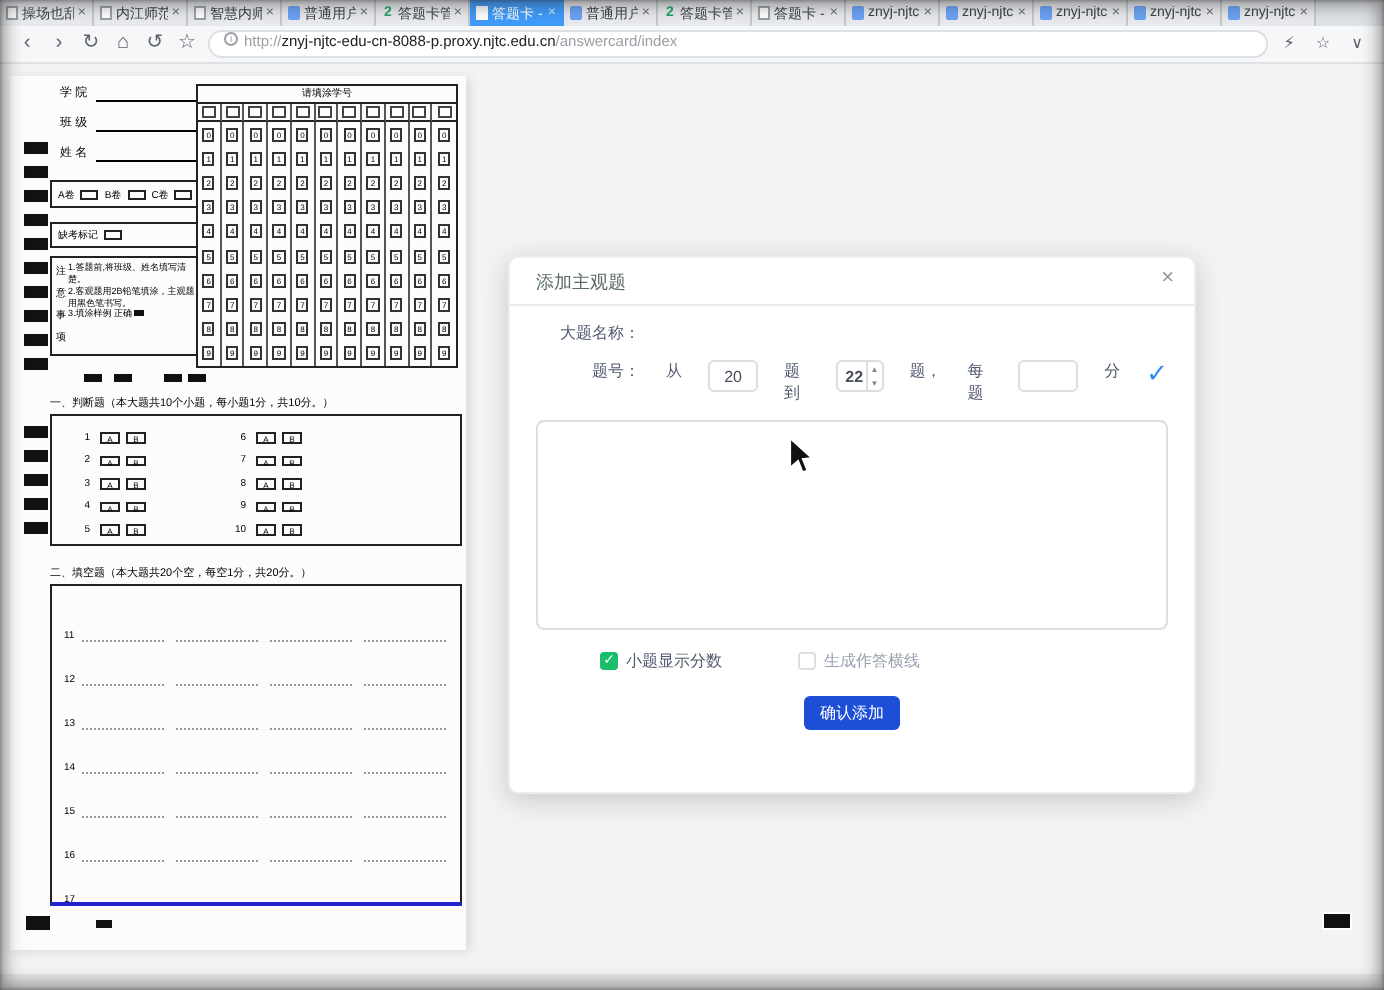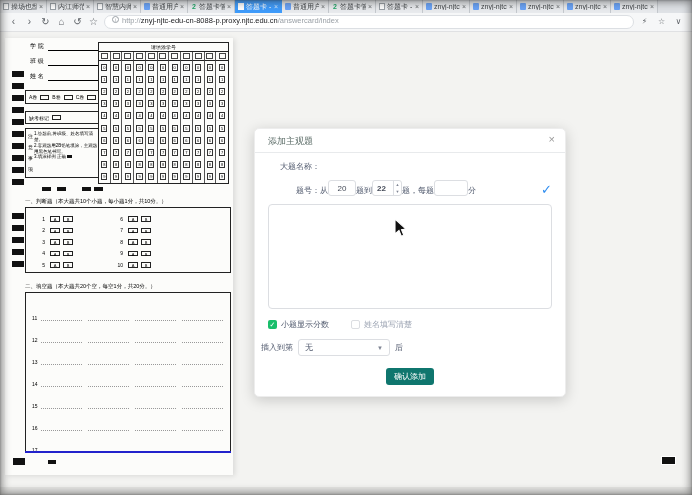--- a/index.html
+++ b/index.html
@@ -66,48 +66,48 @@
   .opt { width:10px; height:5.5px; border:1px solid #222; font-size:4px; text-align:center; line-height:5px; }
 
   .blankbox { position:absolute; left:20px; top:254px; width:206px; height:160px; border:1px solid #222; padding:6px 5px 0 6px; }
   .blankbox::after { content:""; position:absolute; left:-1px; right:-1px; bottom:-2px; height:2px; background:#2222cc; }
   .brow { display:flex; align-items:flex-end; height:22px; font-size:5px; }
   .brow .bnum { width:9px; flex:none; }
   .brow .seg { flex:1; border-bottom:1px dotted #999; height:6px; margin-right:6px; }
   .brow .seg:last-child { margin-right:2px; }
 
   
-  .modal { position:absolute; left:254px; top:96px; width:312px; height:269px; background:#fff;
+  .modal { position:absolute; left:254px; top:96px; width:344px; height:269px; background:#fff;
            border-radius:5px; border:1px solid #ededed; box-shadow:0 3px 14px rgba(0,0,0,.18); font-size:8px; color:#515a6e; }
   .m-head { height:24px; line-height:24px; padding:0 13px; border-bottom:1px solid #e8eaec; font-size:9px; color:#5a6b66; }
   .m-close { position:absolute; right:10px; top:5px; font-size:11px; color:#999; line-height:1; }
   .m-body { padding:8px 13px 0 13px; }
-  .mrow { display:flex; align-items:flex-end; gap:0; }
+  .mrow { display:flex; align-items:flex-start; gap:13px; }
   .mlabel { width:52px; text-align:right; flex:none; }
   .tinput { border:1px solid #dcdee2; border-radius:3px; height:19px; display:flex; align-items:center; padding:0 6px; background:#fff; color:#464c59; }
   .name-input { flex:1; }
   .row2 { margin-top:8px; }
   .num-sm { width:28px; height:16px; justify-content:center; }
   .spinbox { width:30px; height:16px; border:1px solid #dcdee2; border-radius:3px; display:flex; background:#fff;font-weight:bold; }
   .spinbox .val { flex:1; display:flex; align-items:center; padding-left:4px; color:#464c59; }
   .spin { width:8px; border-left:1px solid #dcdee2; display:flex; flex-direction:column; }
   .spin span { flex:1; font-size:4px; color:#808695; text-align:center; line-height:7px; }
   .bluecheck { margin-left:auto; color:#2d8cf0; font-size:13px; font-weight:bold; line-height:1; }
   .bigarea { margin-top:8px; height:105px; border:1px solid #dcdee2; border-radius:4px; background:#fff; }
-  .optrow { margin-top:10px; display:flex; align-items:flex-start; gap:6px; }
+  .optrow { margin-top:10px; display:flex; align-items:flex-start; gap:22px;margin-left:32px; }
   .cb { width:9px; height:9px; border-radius:2px; flex:none; display:flex; align-items:center; justify-content:center; }
   .cb.on { background:#19be6b; color:#fff; font-size:7px; line-height:1; }
   .cb.off { border:1px solid #dcdee2; background:#fff; }
   .optitem { display:flex; align-items:center; gap:4px; }
   .optitem + .optitem { margin-left:16px; }
   .insrow { margin-top:9px; display:flex; align-items:center; gap:5px; margin-left:-7px; }
   .selbox { width:92px; height:17px; border:1px solid #dcdee2; border-radius:3px; display:flex; align-items:center; padding:0 6px; color:#515a6e; background:#fff; }
   .selbox .caret { margin-left:auto; color:#808695; font-size:6px; }
   .btnrow { margin-top:12px; display:flex; justify-content:center; }
-  .confirm { width:48px; height:17px; background:#0f766e; color:#fff; border:none; border-radius:3px; font-size:8px; font-family:Liberation Mono, monospace; }
+  .confirm { width:48px; height:17px; background:#1d4ed8; color:#fff; border:none; border-radius:3px; font-size:8px; font-family:Liberation Mono, monospace; }
 
   .floatmark { position:absolute; left:661px; top:424px; width:15px; height:9px; background:#111; border:1px solid #fff; }
   .cursor { position:absolute; left:394px; top:186px; }
 
   .vignette { position:absolute; inset:0; pointer-events:none; z-index:50;
               box-shadow:inset 0 0 9px 2px rgba(45,45,45,.55), inset 0 0 2px rgba(0,0,0,.45); }
   .bottomstrip { position:absolute; left:0; right:0; bottom:0; height:8px; background:#e6e6e4; }
 </style>
 </head>
 <body>
@@ -814,30 +814,22 @@
         <span class="bluecheck">✓</span>
       </div>
       <div class="bigarea"></div>
       <div class="optrow">
         <span class="optitem">
           <span class="cb on">✓</span>
           <span>小题显示分数</span>
         </span>
         <span class="optitem">
           <span class="cb off"></span>
-          <span style="color:#9aa2b1">姓名填写清楚</span>
+          <span style="color:#9aa2b1">生成作答横线</span>
         </span>
-      </div>
-      <div class="insrow">
-        <span>插入到第</span>
-        <div class="selbox">
-          <span>无</span>
-          <span class="caret">▼</span>
-        </div>
-        <span>后</span>
       </div>
       <div class="btnrow">
         <button class="confirm">确认添加</button>
       </div>
     </div>
   </div>
 
   <div class="floatmark"></div>
 
   <svg class="cursor" width="14" height="20" viewBox="0 0 14 20">

